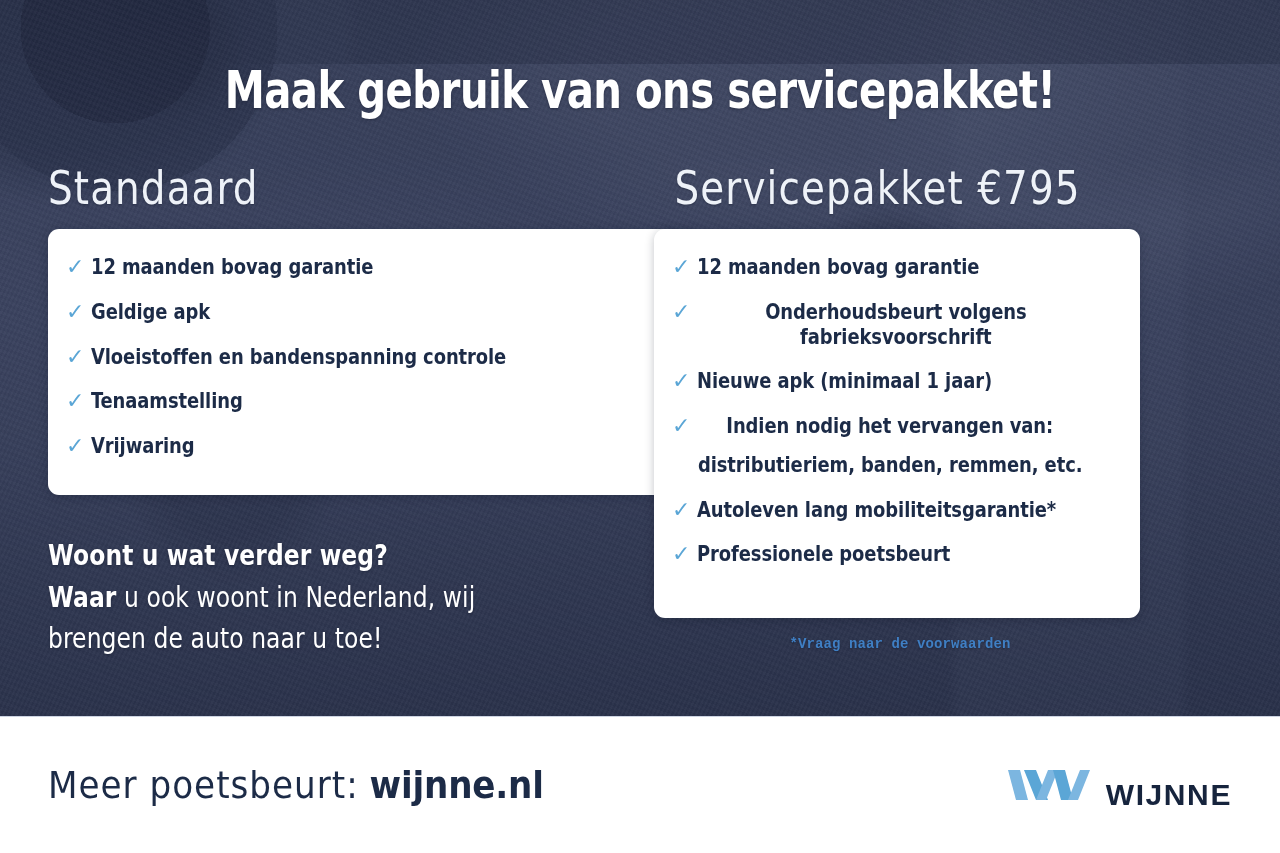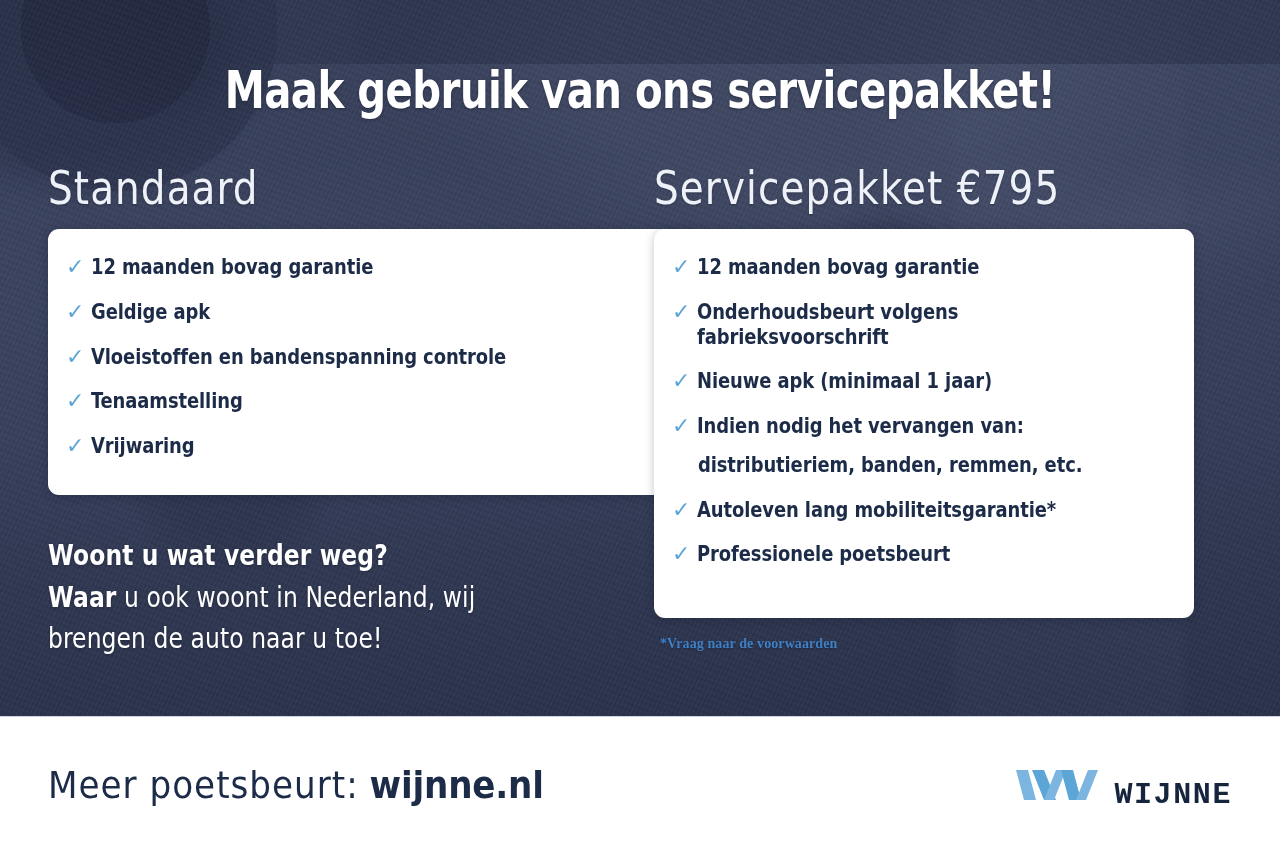--- a/index.html
+++ b/index.html
@@ -64,21 +64,21 @@
     letter-spacing:-0.6px;
     transform:scaleX(0.86);
     transform-origin:center;
     text-shadow:0 1px 3px rgba(15,20,38,0.45);
     white-space:nowrap;
   }
 
   
   .col { position:absolute; }
   .col-left  { left:48px;  top:160px; width:648px; }
-  .col-right { left:654px; top:160px; width:540px; }
+  .col-right { left:654px; top:160px; width:486px;text-align:center; }
 
   .col-title {
     color:#eef2f8;
     font-family:"DejaVu Sans Condensed","Liberation Sans Narrow","Liberation Sans", sans-serif;
     font-weight:300;
     font-size:47px;
     letter-spacing:1.2px;
     transform:scaleX(0.92);
     transform-origin:left center;
     white-space:nowrap;
@@ -137,21 +137,21 @@
   }
   .promo .b { font-weight:700; }
   .promo .l { font-weight:300; }
   .promo-row { transform:scaleX(0.93); transform-origin:left center; white-space:nowrap; }
 
   
   .footnote {
     margin-top:18px;
     margin-left:6px;
     color:#3f7fc4;
-    font-family:Liberation Serif, serif;
+    font-family:Liberation Mono, monospace;
     font-weight:700;
     font-size:14px;
     letter-spacing:0.1px;
     text-shadow:0 1px 2px rgba(10,16,34,0.35);
   }
 
   
   .footer {
     position:absolute; left:0; top:716px; width:1280px; height:137px;
     background:#ffffff;
@@ -175,21 +175,21 @@
     display:flex; align-items:center; gap:16px;
   }
   .brand-mark { width:84px; height:46px; flex:0 0 auto; display:block; }
   .brand-words { line-height:1; }
   .brand-top {
     font-family:"DejaVu Sans Condensed","Liberation Sans Narrow","Liberation Sans", sans-serif;
     font-weight:300; font-size:28px; color:#20293b;
     letter-spacing:2.6px;
   }
   .brand-bot {
-    font-family:Liberation Mono, monospace;
+    font-family:Liberation Sans, sans-serif;
     font-weight:700; font-size:30px; color:#16243d;
     letter-spacing:1.6px; margin-top:20px;
   }
 </style>
 </head>
 <body>
 
 <div class="poster">
 
   <div class="hero">

